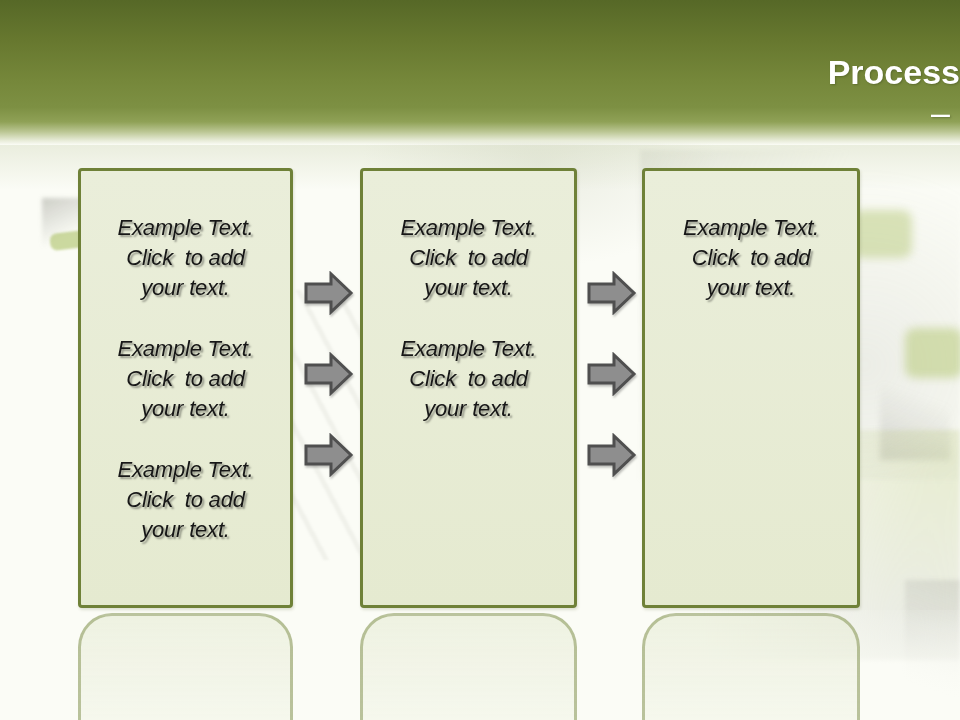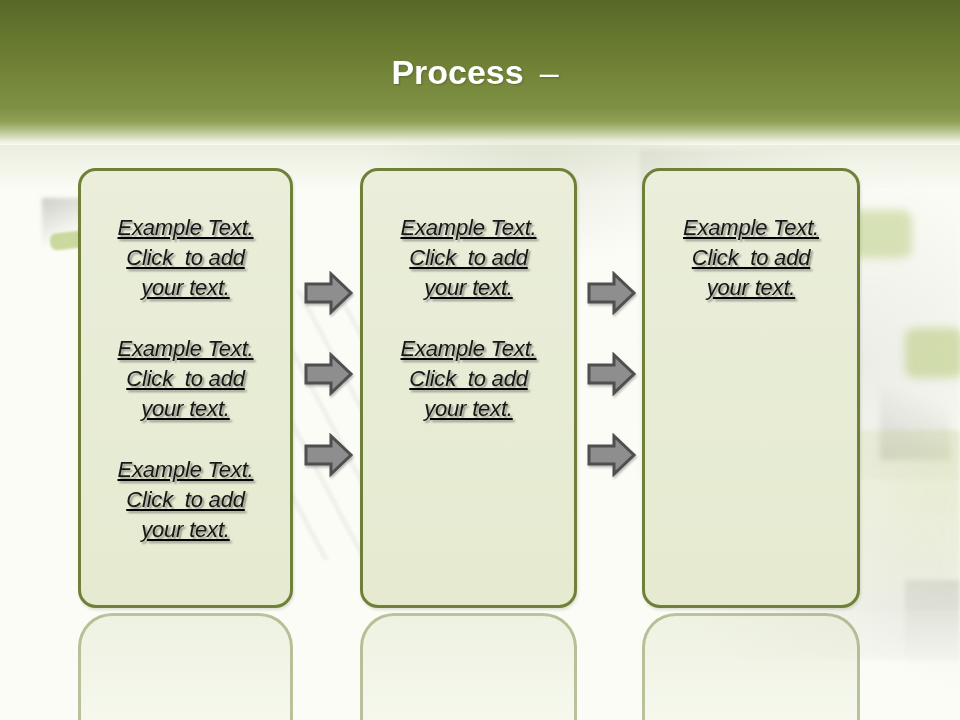--- a/index.html
+++ b/index.html
@@ -38,24 +38,25 @@
       rgba(251,252,246,0) 100%);
     z-index:5;
   }
   .banner-fade{
     position:absolute;left:0;top:145px;width:960px;height:45px;
     background:linear-gradient(180deg, rgba(190,200,160,0.28), rgba(190,200,160,0));
     z-index:1;
   }
   .title{
     position:absolute;left:0;top:52px;width:100%;
-    display:flex;justify-content:center;align-items:flex-start;
+    display:flex;justify-content:center;align-items:flex-end;
     font-size:34px;line-height:40px;color:var(--title-text);
     text-shadow:1px 1px 2px rgba(50,60,25,0.35);
     font-weight:normal;
+    flex-direction:column;
   }
   .title-bold{font-weight:bold;}
   .title-sep{margin:0 10px 0 16px;}
 
   
   .decor{position:absolute;z-index:0;pointer-events:none;}
   .decor-chair-left-back{left:42px;top:198px;width:46px;height:52px;
     background:linear-gradient(155deg, rgba(120,122,112,0.35), rgba(120,122,112,0) 70%);
     filter:blur(2px);}
   .decor-chair-left-seat{left:50px;top:232px;width:36px;height:17px;border-radius:7px;
@@ -84,24 +85,23 @@
     background:linear-gradient(200deg, rgba(150,150,145,0.22), rgba(150,150,145,0) 75%);
     filter:blur(2px);}
 
   
   .columns{position:absolute;inset:0;z-index:3;}
   .process-box{
     position:absolute;top:168px;height:440px;
     background:linear-gradient(180deg,#eaeeda,#e5ead0);
     background-color:var(--box-fill);
     border:3px solid var(--box-border);
-    border-radius:18px;
+    border-radius:4px;
     padding-top:42px;
     box-shadow:1px 2px 3px rgba(90,100,50,0.18);
-    text-decoration:underline;
   }
   .pos-1{left:78px;width:215px;}
   .pos-2{left:360px;width:217px;}
   .pos-3{left:642px;width:218px;}
   .box-text{
     font-style:italic;
     font-size:22px;line-height:30px;
     color:var(--body-text);
     text-align:center;
     white-space:pre-wrap;

